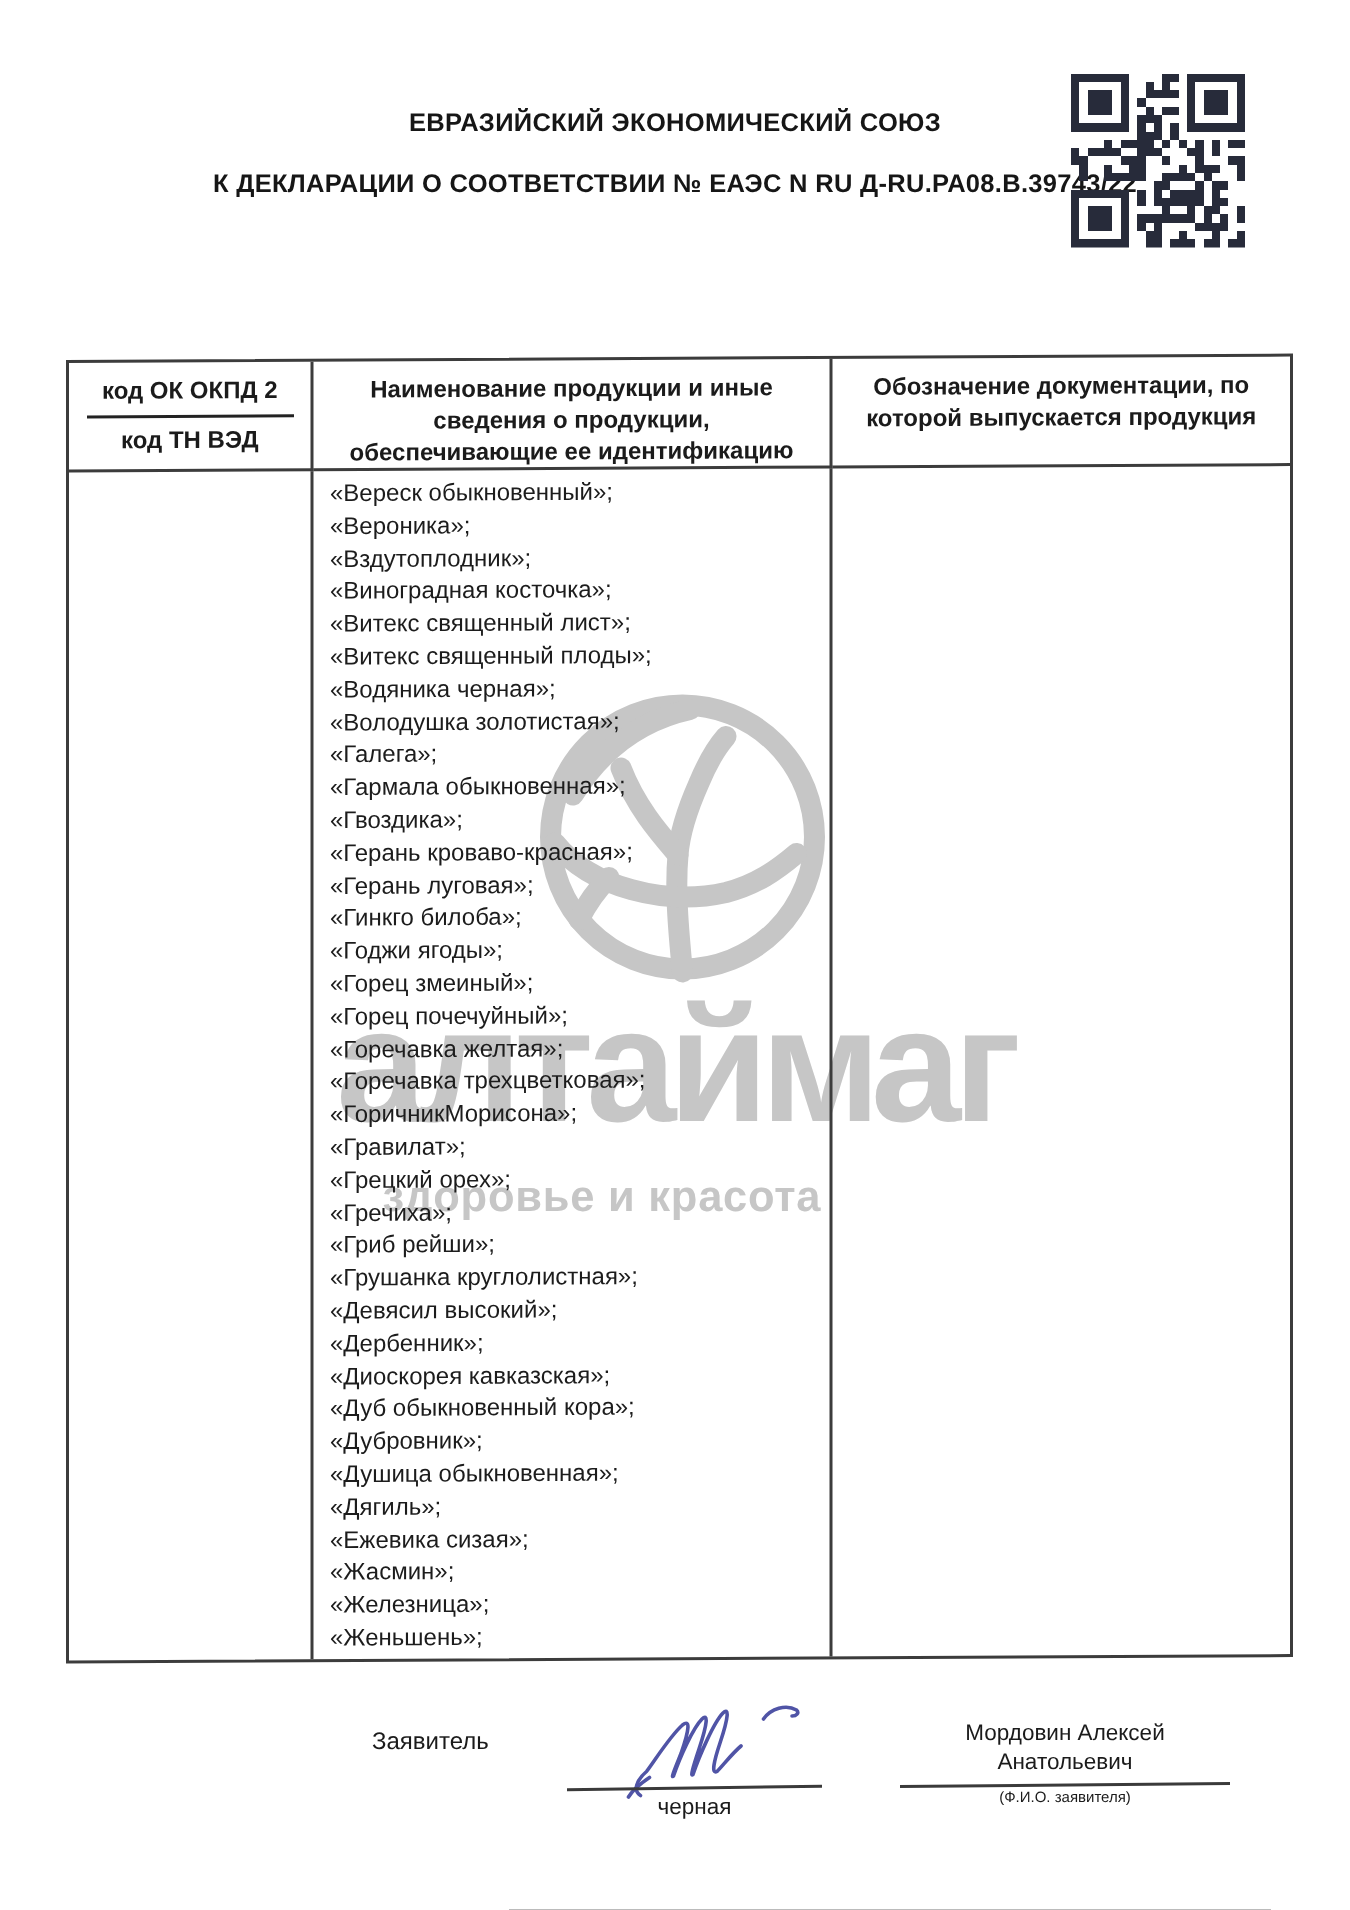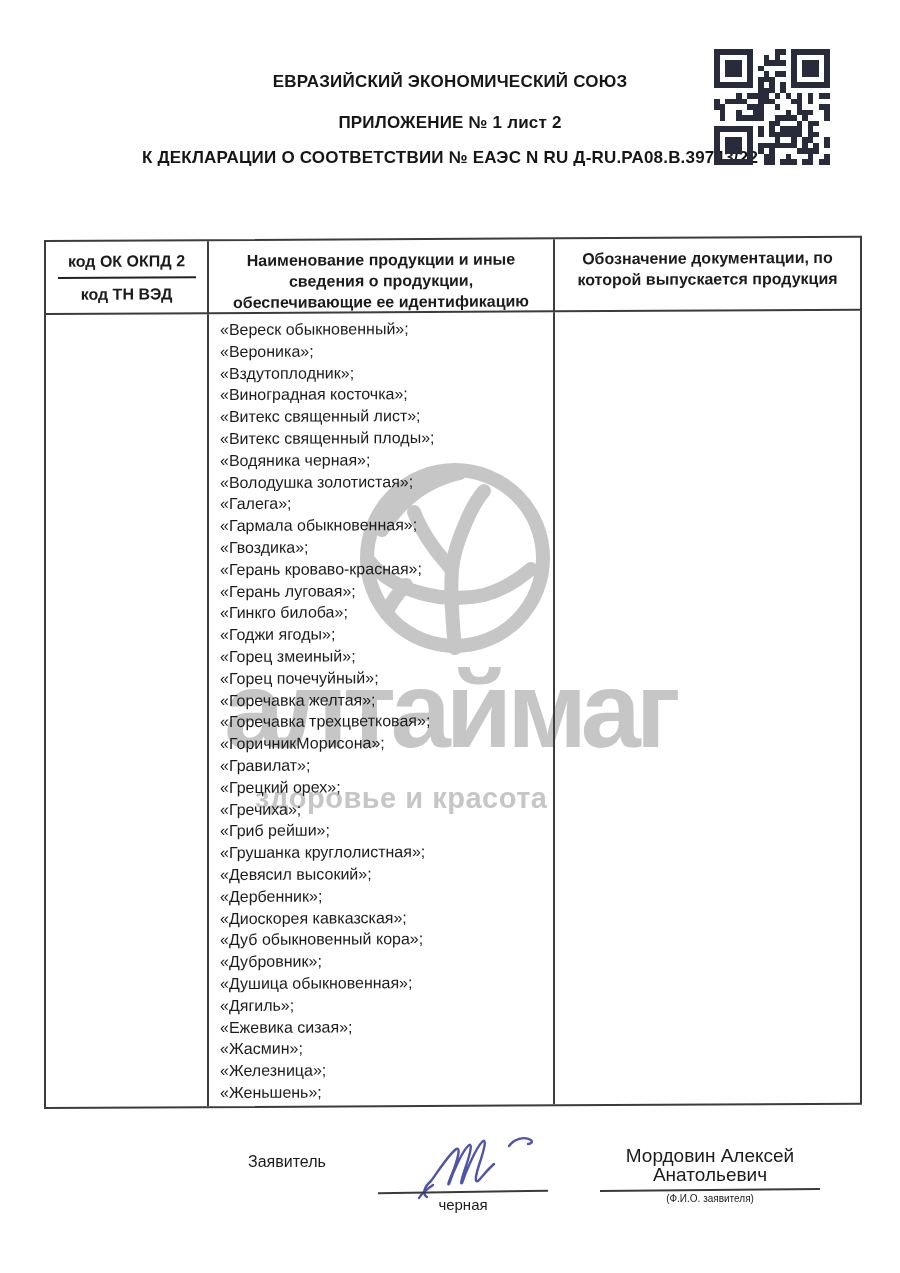--- a/index.html
+++ b/index.html
@@ -39,21 +39,21 @@
   .th{font-weight:bold;font-size:16px;text-align:center;line-height:21px;padding-top:9px;}
   .col1-h .divider{width:138px;margin:5px auto 5px auto;border-top:2px solid #222;}
   .col2-h .inner{max-width:300px;margin:0 auto;}
   .col3-h .inner{max-width:285px;margin:0 auto;}
   .product-list{padding:5px 6px 0 11px;font-size:16px;line-height:21.8px;color:#1c1c1c;}
   
   .footer-label{position:absolute;left:248px;top:1153px;font-size:16px;z-index:3;}
   .sig-svg{position:absolute;left:375px;top:1125px;width:170px;height:75px;z-index:3;}
   .sig-line{position:absolute;left:378px;top:1191px;width:170px;border-top:2px solid #3a3a3a;transform:rotate(-0.8deg);z-index:3;}
   .sig-caption{position:absolute;left:378px;top:1196px;width:170px;text-align:center;font-size:15px;z-index:3;}
-  .name-block{position:absolute;left:625px;top:1146px;width:170px;text-align:center;font-size:19px;line-height:19px;z-index:3;}
+  .name-block{position:absolute;left:625px;top:1146px;width:170px;text-align:center;font-size:15px;line-height:19px;z-index:3;}
   .name-line{position:absolute;left:600px;top:1189px;width:220px;border-top:2px solid #3a3a3a;transform:rotate(-0.5deg);z-index:3;}
   .name-caption{position:absolute;left:600px;top:1193px;width:220px;text-align:center;font-size:10px;z-index:3;}
 </style>
 </head>
 <body>
 
 <div class="page">
 
   <svg class="wm wm-logo" viewBox="0 0 206 212" fill="none">
     <circle cx="103" cy="106" r="88" stroke="#c6c6c6" stroke-width="14"></circle>
@@ -64,21 +64,20 @@
       <path d="M18,110 C42,140 92,152 132,143 C152,138 166,128 179,117"></path>
       <path d="M54,133 C46,141 39,151 34,161"></path>
     </g>
   </svg>
 
   <div class="wm wm-brand" style="position:absolute">алтаймаг</div>
   <div class="wm wm-tagline" style="position:absolute">здоровье и красота</div>
 
   <div class="doc-header">
     <div class="h-line h-line1">ЕВРАЗИЙСКИЙ ЭКОНОМИЧЕСКИЙ СОЮЗ</div>
-    <div class="h-line h-line2">ПРИЛОЖЕНИЕ № 1 лист 2</div>
     <div class="h-line h-line3">К ДЕКЛАРАЦИИ О СООТВЕТСТВИИ № ЕАЭС N RU Д-RU.РА08.В.39743/22</div>
   </div>
 
   <div class="qr-wrap">
     <svg id="qr-svg" width="116" height="116" viewBox="0 0 21 21" shape-rendering="crispEdges">
         <rect x="0" y="0" width="1" height="1" fill="#272b3a"></rect>
         <rect x="1" y="0" width="1" height="1" fill="#272b3a"></rect>
         <rect x="2" y="0" width="1" height="1" fill="#272b3a"></rect>
         <rect x="3" y="0" width="1" height="1" fill="#272b3a"></rect>
         <rect x="4" y="0" width="1" height="1" fill="#272b3a"></rect>

